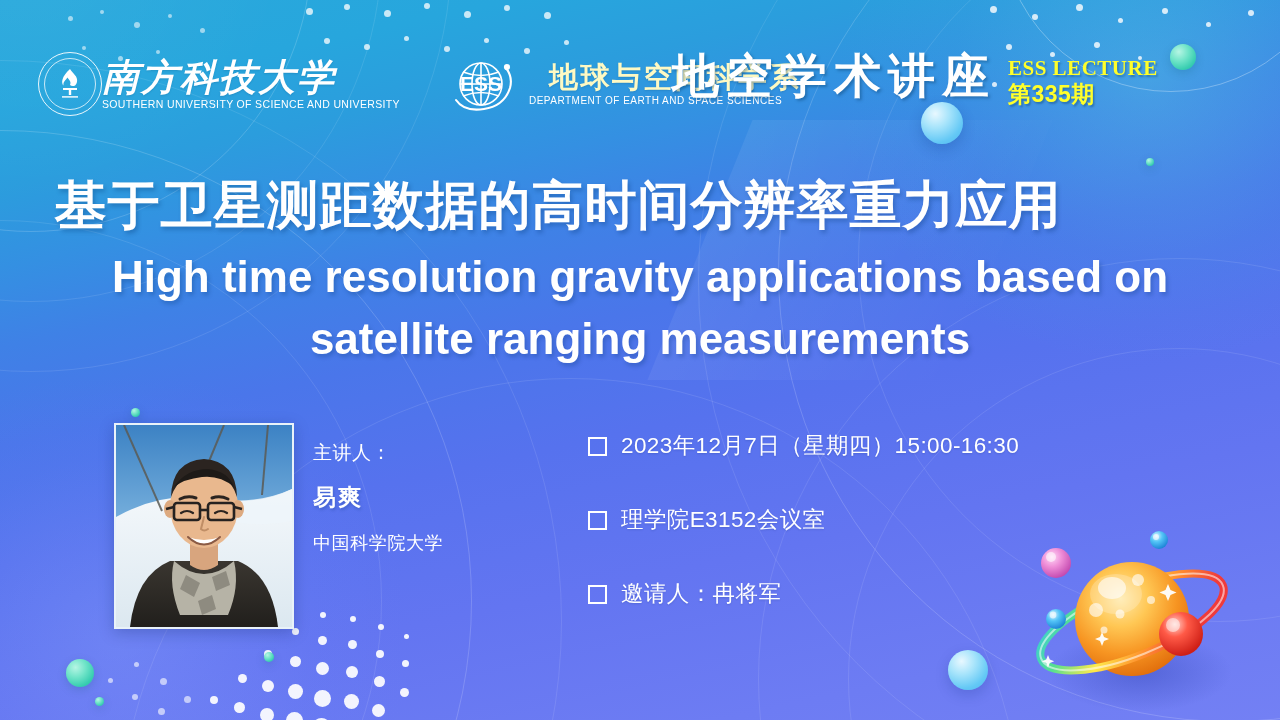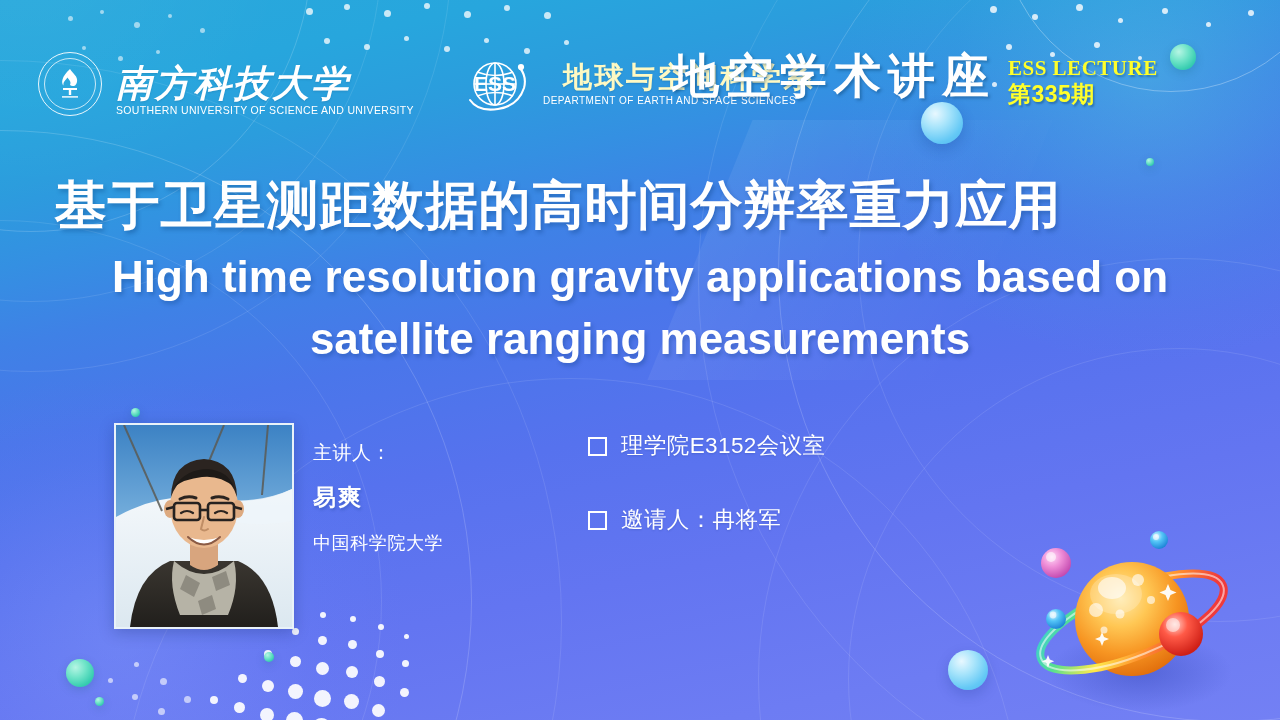--- a/index.html
+++ b/index.html
@@ -93,21 +93,21 @@
   }
 
   
   .header {
     position: absolute;
     top: 52px; left: 38px;
     display: flex;
     align-items: center;
     gap: 18px;
   }
-  .sustech-logo { display:flex; align-items:flex-end; gap:14px; }
+  .sustech-logo { display:flex; align-items:center; }
   .seal {
     width: 62px; height: 62px;
     border-radius: 50%;
     border: 1.6px solid rgba(255,255,255,0.9);
     position: relative;
     flex: 0 0 auto;
   }
   .seal::before {
     content:"";
     position:absolute; inset:5px;
@@ -531,20 +531,24 @@
     </svg>
   </div>
 
   <div class="speaker-block">
     <div class="speaker-label">主讲人：</div>
     <div class="speaker-name">易爽</div>
     <div class="speaker-affil">中国科学院大学</div>
   </div>
 
   <div class="details">
+    <div class="detail-row">
+      <span class="bullet"></span>
+      <span class="detail-text">2023年12月7日（星期四）15:00-16:30</span>
+    </div>
     <div class="detail-row">
       <span class="bullet"></span>
       <span class="detail-text">理学院E3152会议室</span>
     </div>
     <div class="detail-row">
       <span class="bullet"></span>
       <span class="detail-text">邀请人：冉将军</span>
     </div>
   </div>
 

